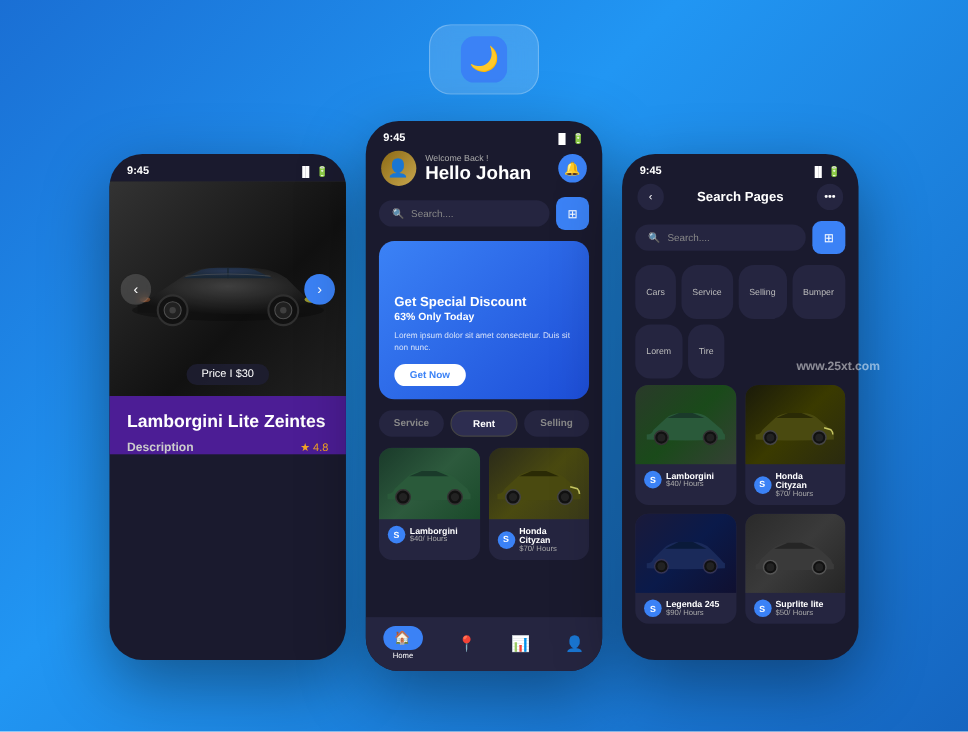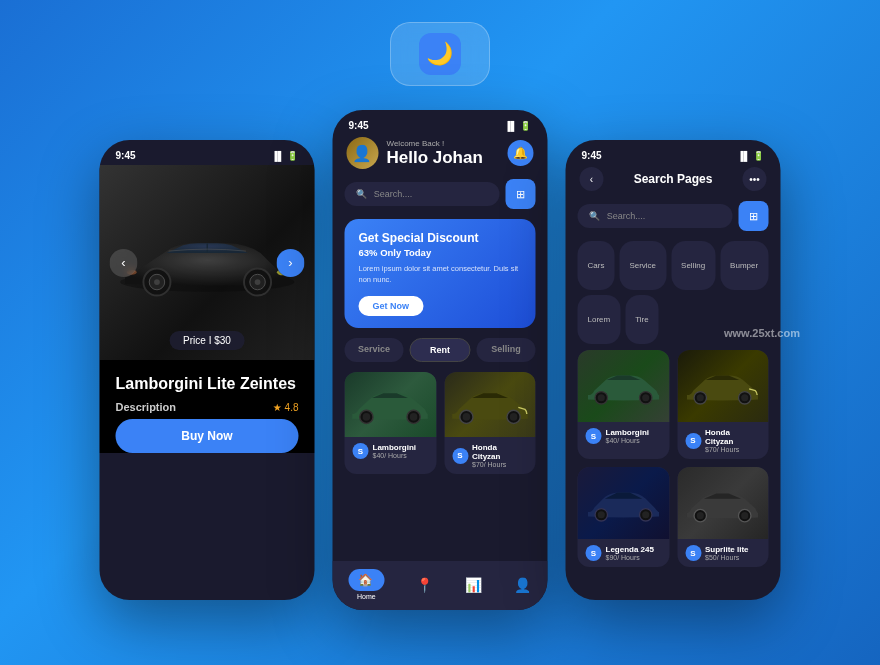--- a/index.html
+++ b/index.html
@@ -126,21 +126,21 @@
       background: rgba(30,30,50,0.85);
       color: #fff;
       font-size: 10px;
       padding: 4px 14px;
       border-radius: 20px;
       white-space: nowrap;
     }
 
     .phone1-content {
       padding: 14px 16px 0;
-      background: #000000;
+      background: #4c1d95;
     }
     .car-title {
       color: #fff;
       font-size: 16px;
       font-weight: 700;
       line-height: 1.2;
       margin-bottom: 8px;
     }
     .desc-row {
       display: flex;
@@ -261,21 +261,21 @@
       cursor: pointer;
     }
 
     .discount-card {
       margin: 0 12px 10px;
       background: linear-gradient(135deg, #3b82f6, #1d4ed8);
       border-radius: 14px;
       padding: 12px 14px;
       color: #fff;
     }
-    .discount-title { font-size: 12px; font-weight: 700; margin-bottom: 2px; }
+    .discount-title { font-size: 12px; font-weight: 700; margin-bottom: 2px; margin-top: 36px; }
     .discount-sub { font-size: 9.5px; font-weight: 600; margin-bottom: 6px; }
     .discount-desc { font-size: 7.5px; color: rgba(255,255,255,0.8); margin-bottom: 10px; line-height: 1.4; }
     .get-now-btn {
       background: #fff;
       color: #3b82f6;
       border: none;
       border-radius: 16px;
       padding: 5px 14px;
       font-size: 9px;
       font-weight: 700;
@@ -569,21 +569,20 @@
 
       <div class="price-badge">Price I $30</div>
     </div>
 
     <div class="phone1-content">
       <div class="car-title">Lamborgini Lite Zeintes</div>
       <div class="desc-row">
         <span class="desc-label">Description</span>
         <span class="rating">★ 4.8</span>
       </div>
-      <button class="buy-btn">Buy Now</button>
     </div>
   </div>
 
   <div class="phone phone2">
     <div class="phone2-status">
       <span>9:45</span>
       <div class="status-icons">
         <span>▐▌</span>
         <span>🔋</span>
       </div>

